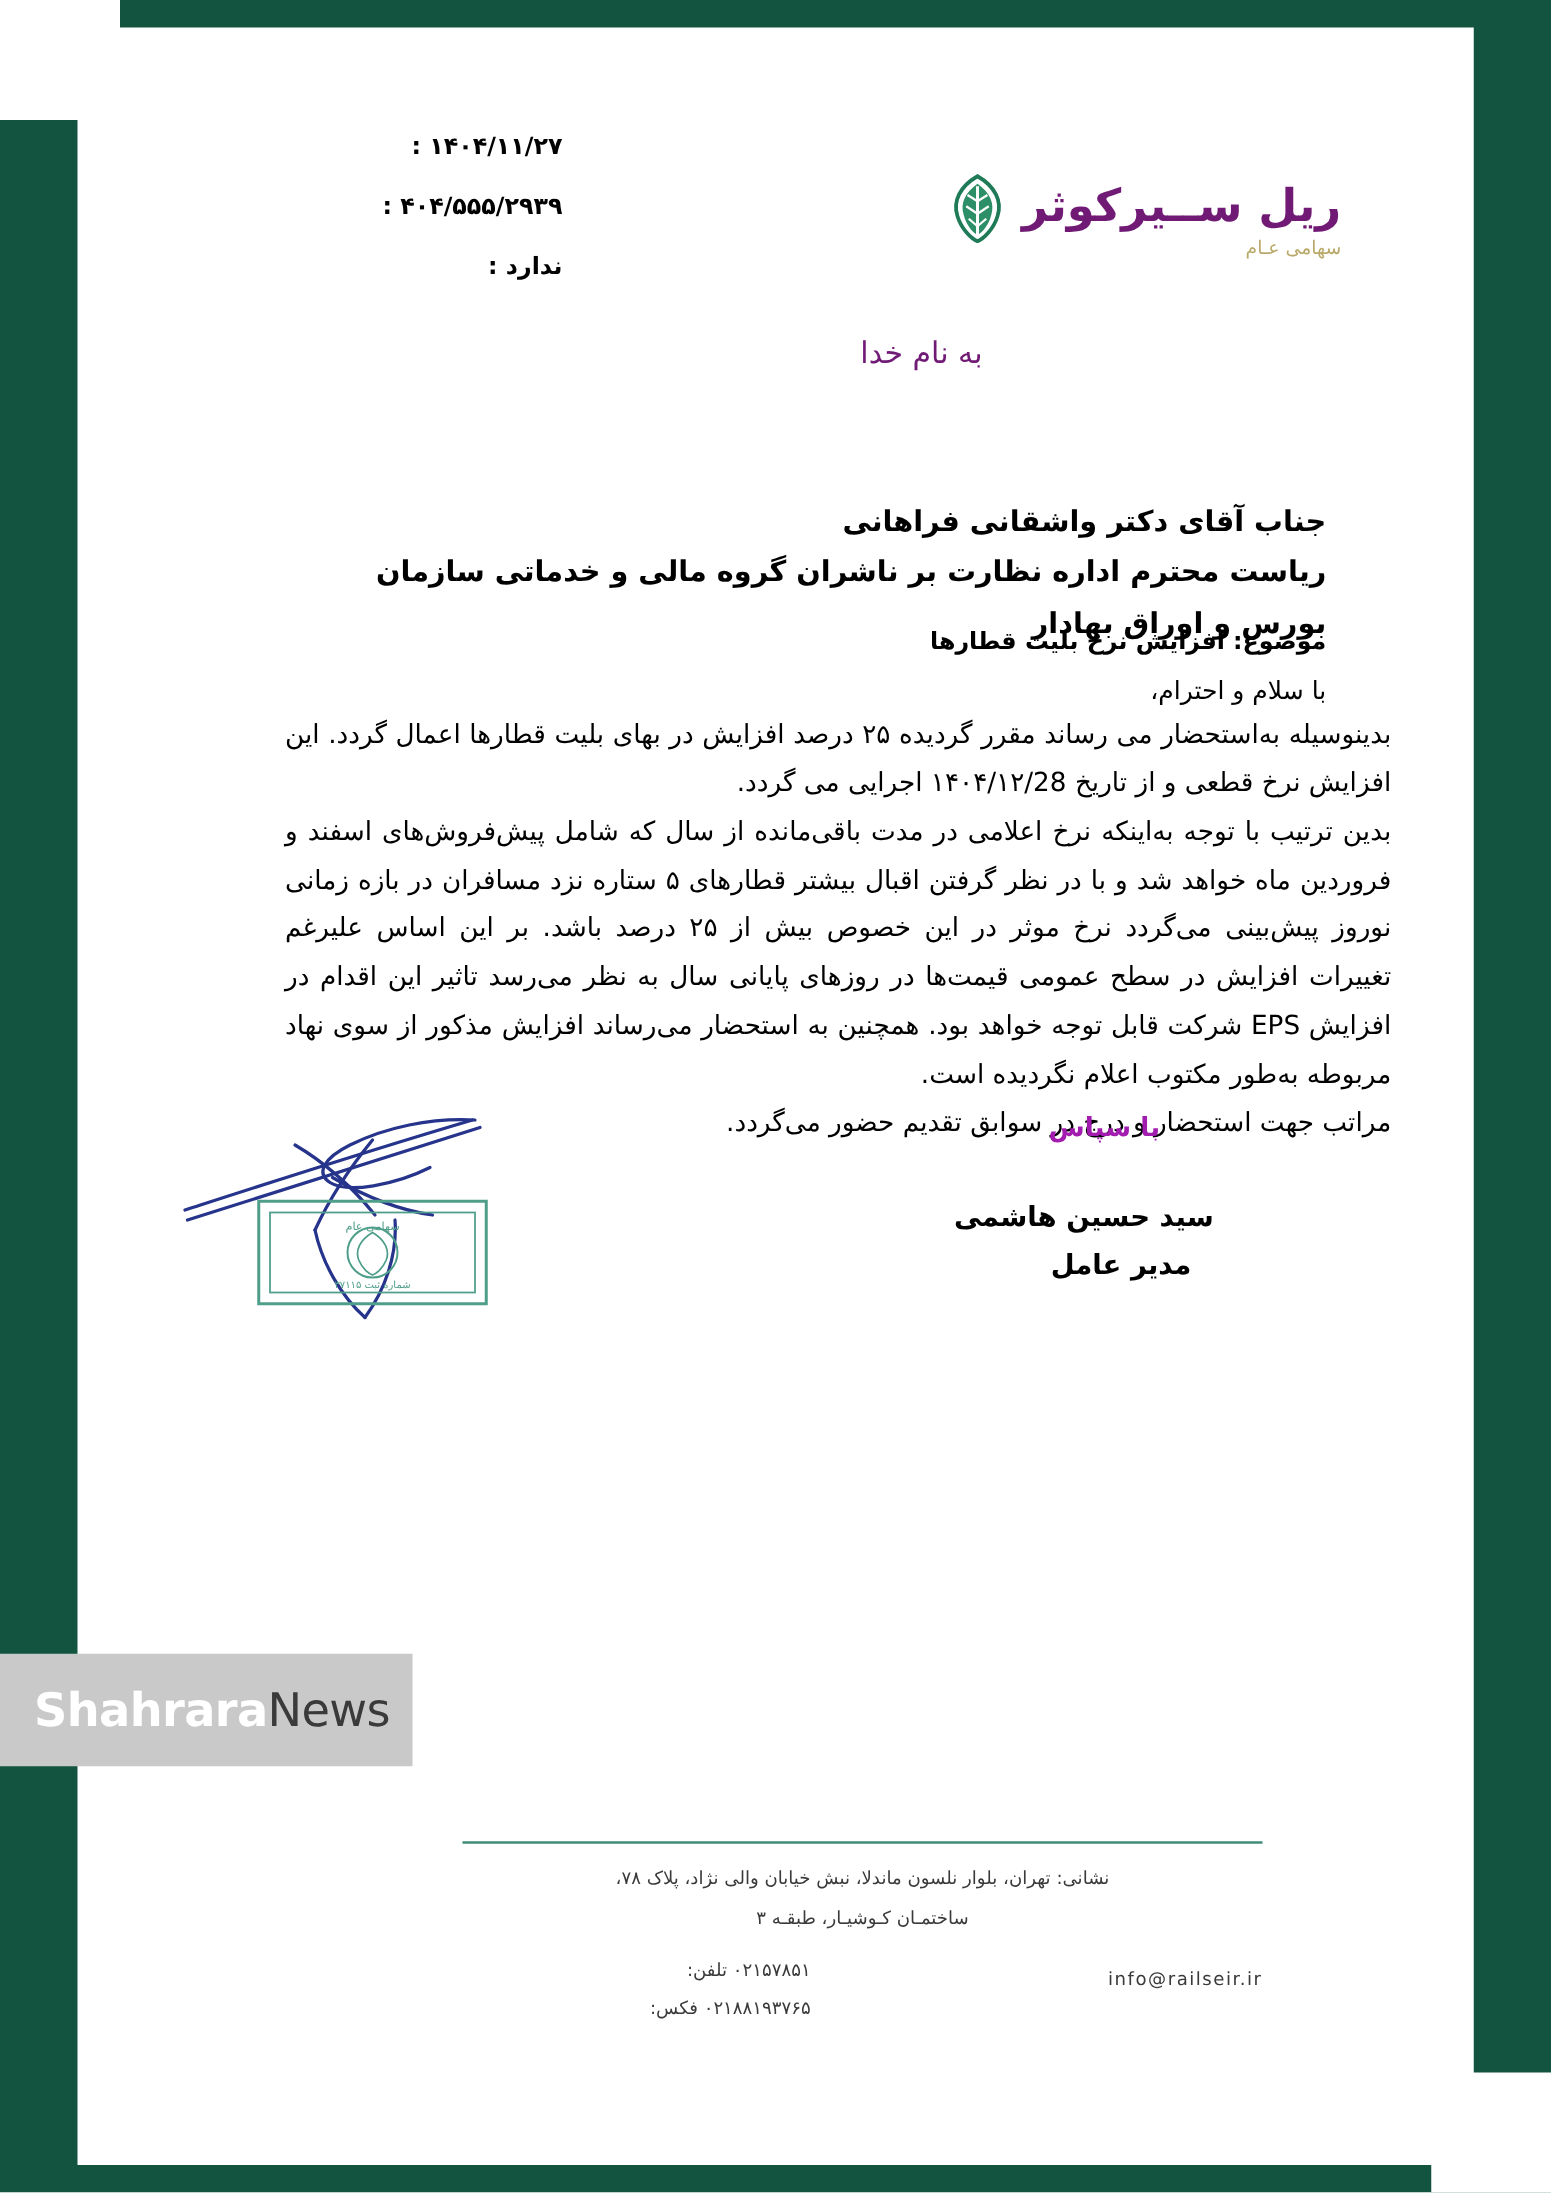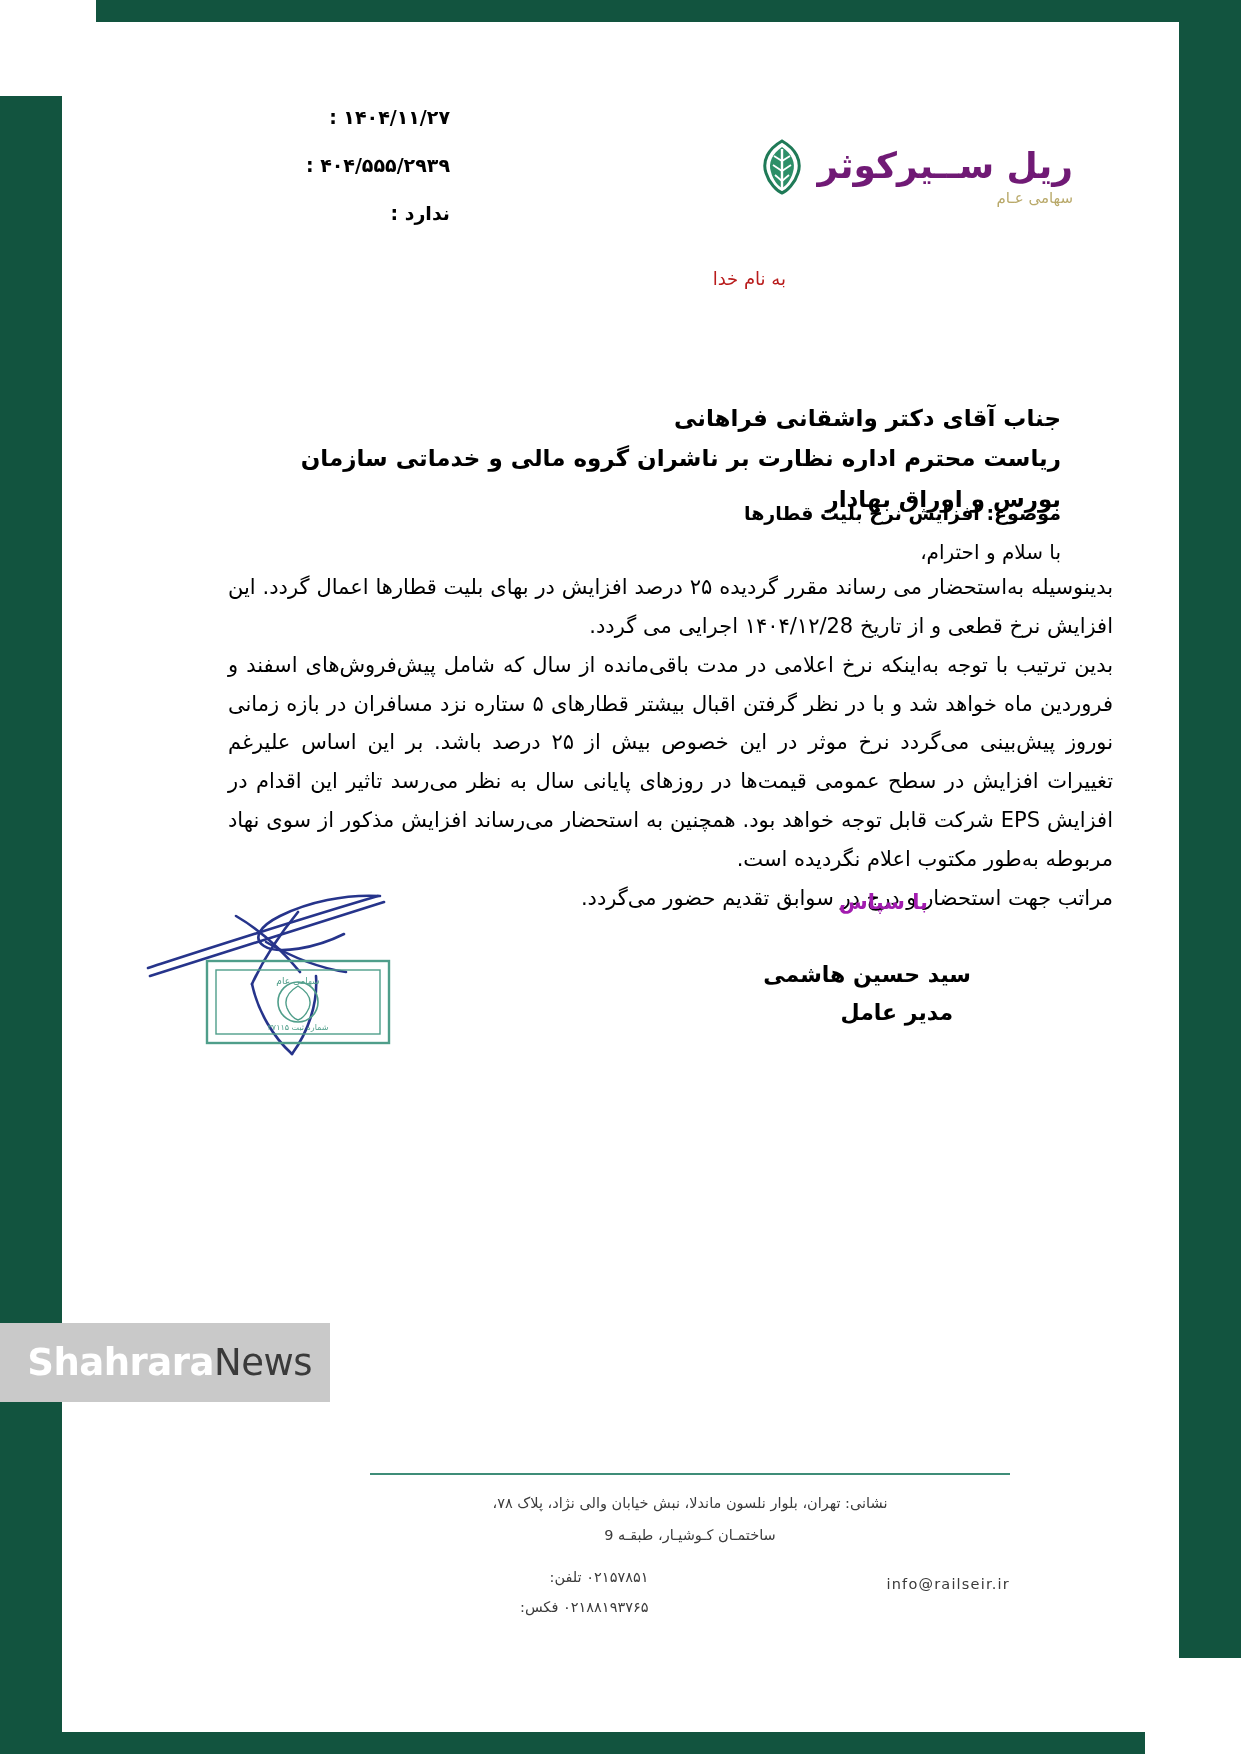--- a/index.html
+++ b/index.html
@@ -18,21 +18,21 @@
             text-align:right;font-weight:700;letter-spacing:.3px;}
 
   
   .logo{position:absolute;right:168px;top:128px;display:flex;align-items:center;gap:12px;direction:rtl;}
   .logo-mark{width:48px;height:56px;flex:0 0 auto;}
   .logo-text{display:flex;flex-direction:column;align-items:flex-start;}
   .logo-name{font-size:36px;color:#701a75;font-weight:700;letter-spacing:1px;line-height:1;margin-top:20px;}
   .logo-sub{font-size:15px;color:#b9a96a;letter-spacing:4px;margin-top:7px;line-height:1;}
 
   
-  .bism{position:absolute;right:455px;top:268px;font-size:18px;color:#b91c1c;}
+  .bism{position:absolute;right:455px;top:268px;font-size:24px;color:#701a75;}
 
   
   .addr{position:absolute;right:180px;top:398px;width:820px;text-align:right;}
   .addr-line{font-size:23px;font-weight:700;color:#000;line-height:1.75;}
 
   
   .subject{position:absolute;right:180px;top:502px;width:820px;text-align:right;
            font-size:19px;font-weight:700;color:#000;}
   .salute{position:absolute;right:180px;top:540px;width:820px;text-align:right;
           font-size:20px;color:#000;}
@@ -51,21 +51,21 @@
 
   
   .footer-rule{position:absolute;left:370px;top:1473px;width:640px;height:2px;background:#3f8d78;}
   .footer{position:absolute;left:370px;top:1488px;width:640px;direction:rtl;}
   .f-addr{text-align:center;font-size:14.5px;color:#3a3a3a;line-height:2.2;letter-spacing:.4px;}
   .f-contact{display:flex;justify-content:space-between;align-items:flex-start;margin-top:10px;}
   .f-email{font-size:14.5px;color:#3a3a3a;direction:ltr;letter-spacing:1.2px;padding-top:14px;}
   .f-phones{font-size:14.5px;color:#3a3a3a;text-align:right;line-height:2.1;padding-left:150px;}
 
   
-  .wm{position:absolute;left:0;top:1323px;width:330px;height:79px;background:#c9c9c9;
+  .wm{position:absolute;left:0;top:1323px;width:330px;height:90px;background:#c9c9c9;
       display:flex;align-items:center;}
   .wm-inner{padding-right:0;padding-left:0;margin-left:18px;margin-right:18px;
             display:flex;align-items:baseline;direction:ltr;}
   .wm-a{font-size:37px;font-weight:700;color:#ffffff;letter-spacing:-.5px;}
   .wm-b{font-size:37px;font-weight:400;color:#3a3a3a;letter-spacing:-.5px;}
 </style>
 </head>
 <body>
 
 <div class="frame-outer"></div>
@@ -143,21 +143,21 @@
 <div class="wm">
   <div class="wm-inner">
     <span class="wm-a">Shahrara</span>
     <span class="wm-b">News</span>
   </div>
 </div>
 
 <div class="footer-rule"></div>
 <div class="footer">
   <div class="f-addr">نشانی: تهران، بلوار نلسون ماندلا، نبش خیابان والی نژاد، پلاک ۷۸،</div>
-  <div class="f-addr">ساختمـان کـوشیـار، طبقـه 9</div>
+  <div class="f-addr">ساختمـان کـوشیـار، طبقـه ۳</div>
   <div class="f-contact">
     <div class="f-email">info@railseir.ir</div>
     <div class="f-phones">
       <div>
         <span>۰۲۱۵۷۸۵۱</span>
         <span>تلفن:</span>
       </div>
       <div>
         <span>۰۲۱۸۸۱۹۳۷۶۵</span>
         <span>فکس:</span>

